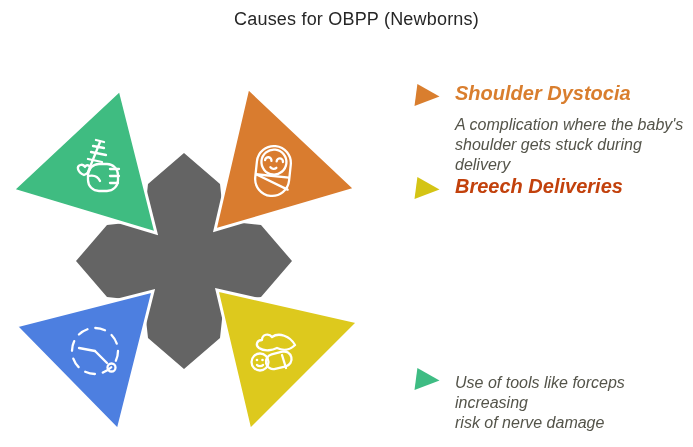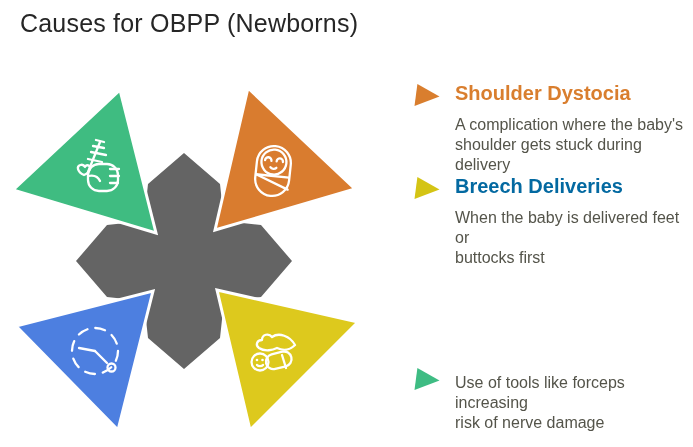--- a/index.html
+++ b/index.html
@@ -1,35 +1,35 @@
 <!DOCTYPE html>
 <html><head>
 <meta charset="utf-8">
 <style>
   html,body{margin:0;padding:0;}
   body{
     width:693px;height:447px;background:#ffffff;position:relative;overflow:hidden;
     font-family:"Liberation Sans",sans-serif;
   }
   .title{
-    position:absolute;top:9px;left:20px;right:0;
-    font-size:25px;font-weight:500;color:#262626;letter-spacing:.2px;
+    position:absolute;top:9px;left:20px;right:0;text-align:center;
+    font-size:18px;font-weight:500;color:#262626;letter-spacing:.2px;
   }
   .diagram{position:absolute;left:0;top:0;}
   .legend{position:absolute;left:413px;top:0;width:280px;height:447px;}
-  .legend-item{position:absolute;left:0;width:280px;}
+  .legend-item{position:absolute;left:0;width:280px;font-style:italic;}
   .legend-item .marker{position:absolute;left:0;top:3px;width:28px;height:25px;}
   .legend-content{margin-left:42px;}
   .legend-title{margin:0;font-size:20px;line-height:26px;font-weight:700;}
   .legend-desc{
     margin:9px 0 0;font-size:16px;line-height:20px;color:#54544a;
     white-space:pre-line;width:238px;
   }
   .c-orange{color:#d97e2e}
-  .c-yellow{color:#0369a1}
+  .c-yellow{color:#c2410c}
   .c-blue{color:#4d7fe0}
   .c-green{color:#3ebc83}
   .item-1{top:80px}
   .item-2{top:173px}
   .item-3{top:270px}
   .item-4{top:364px}
   .icon{stroke:#ffffff;stroke-width:2.3;fill:none;stroke-linecap:round;stroke-linejoin:round;}
 </style>
 </head>
 <body>
@@ -107,22 +107,20 @@
 shoulder gets stuck during delivery</p>
     </div>
   </div>
 
   <div class="legend-item item-2">
     <svg class="marker" viewBox="0 0 28 26">
       <polygon points="4,1 27,14 1,24" fill="#d4c414"></polygon>
     </svg>
     <div class="legend-content">
       <h3 class="legend-title c-yellow">Breech Deliveries</h3>
-      <p class="legend-desc">When the baby is delivered feet or
-buttocks first</p>
     </div>
   </div>
 
 
   <div class="legend-item item-4">
     <svg class="marker" viewBox="0 0 28 26">
       <polygon points="4,1 27,14 1,24" fill="#3ebc83"></polygon>
     </svg>
     <div class="legend-content">
       <p class="legend-desc">Use of tools like forceps increasing

